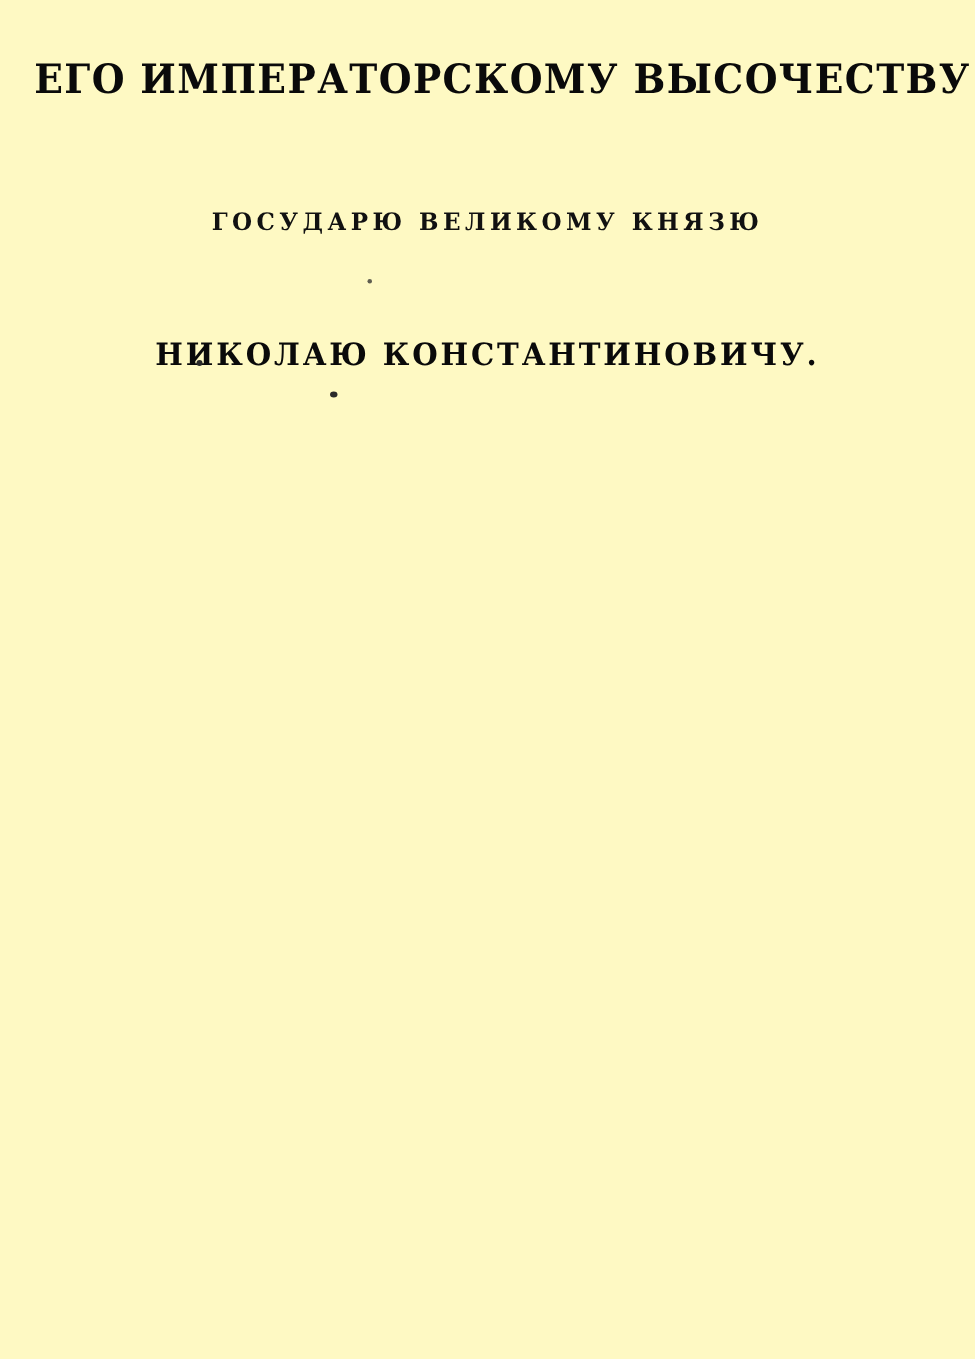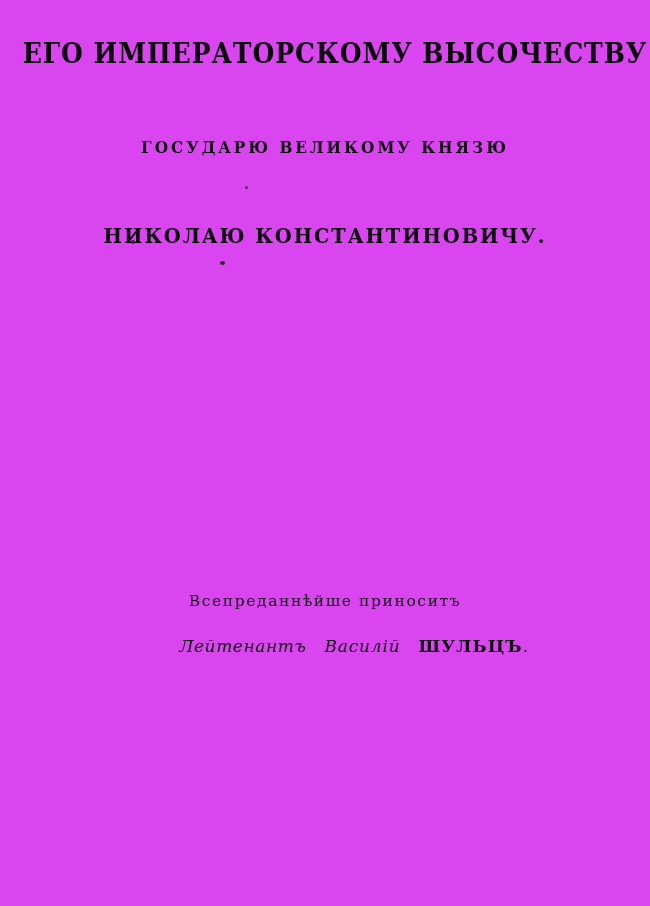--- a/index.html
+++ b/index.html
@@ -12,21 +12,21 @@
     height: 906px;
     position: relative;
     font-family: "Liberation Serif", serif;
     color: #0d0d0d;
     overflow: hidden;
   }
 
   .page {
     position: absolute;
     inset: 0;
-    background: #d946ef;
+    background: #fef9c3;
   }
 
   
   .dedication {
     position: absolute;
     left: 0;
     right: 0;
     top: 38px;
     text-align: center;
   }
@@ -115,24 +115,14 @@
   <div class="dedication">
     <div class="line-1">ЕГО ИМПЕРАТОРСКОМУ ВЫСОЧЕСТВУ</div>
     <div class="line-2">ГОСУДАРЮ ВЕЛИКОМУ КНЯЗЮ</div>
     <div class="line-3">НИКОЛАЮ КОНСТАНТИНОВИЧУ.</div>
   </div>
 
   <span class="speck speck-a"></span>
   <span class="speck speck-b"></span>
   <span class="speck speck-c"></span>
 
-  <div class="signature">
-    <div class="sig-line-1">Всепреданнѣйше приноситъ</div>
-    <div class="sig-line-2">
-      <span class="sig-rank">Лейтенантъ</span>
-      <span>&nbsp;</span>
-      <span class="sig-given">Василій</span>
-      <span>&nbsp;</span>
-      <span class="sig-name">ШУЛЬЦЪ</span><span>.</span>
-    </div>
-  </div>
 
 </div>
 
 </body></html>

